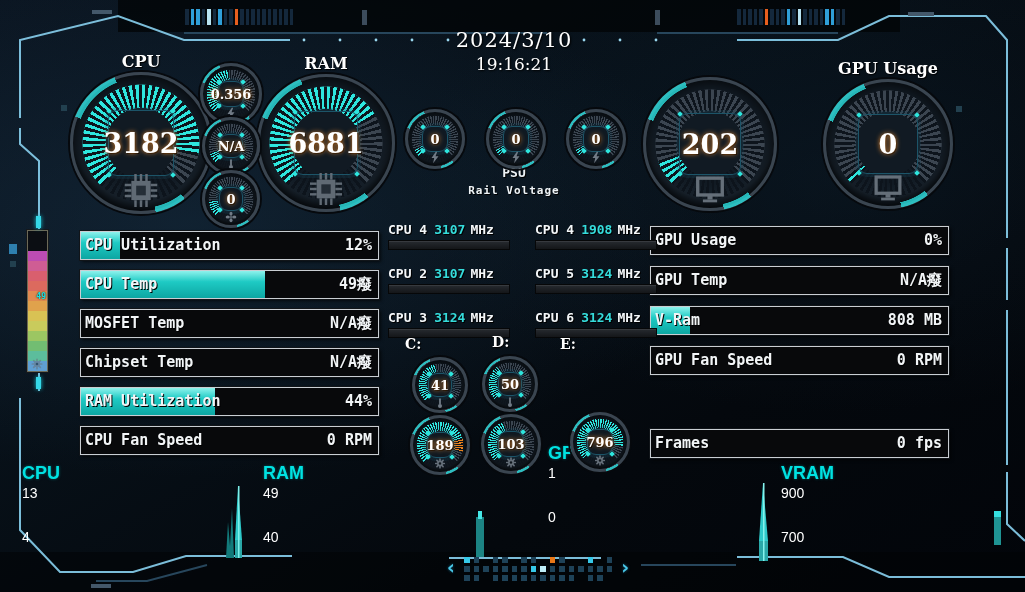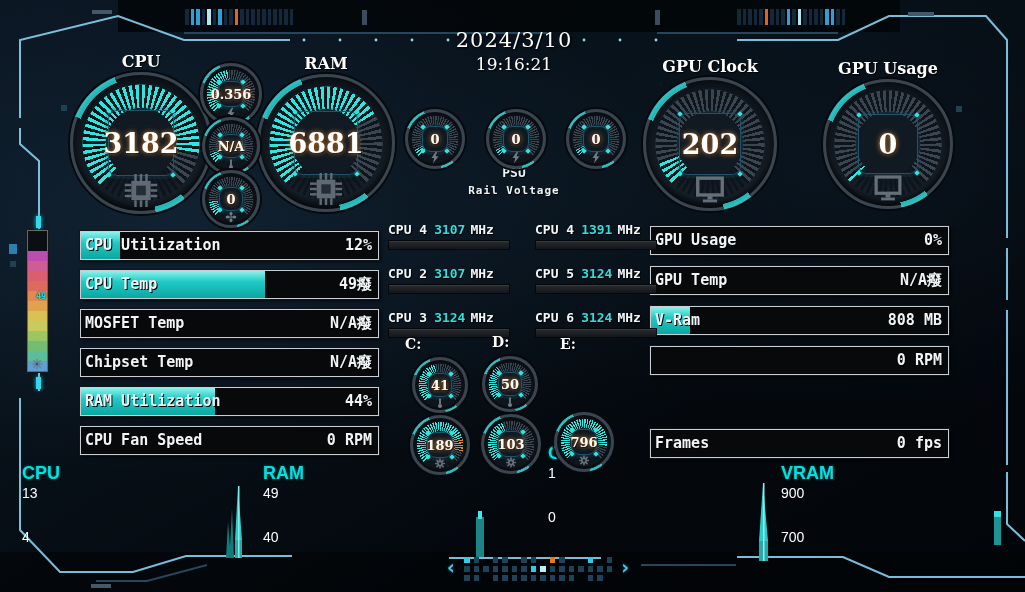--- a/index.html
+++ b/index.html
@@ -250,20 +250,21 @@
         <span class="stat-label">GPU Temp</span>
         <span class="stat-value">N/A癈</span>
       </div>
       <div class="stat-row">
         <div class="stat-fill" style="width: 13%;"></div>
         <span class="stat-label">V-Ram</span>
         <span class="stat-value">808 MB</span>
       </div>
       <div class="stat-row">
         <div class="stat-fill" style="width: 0%;"></div>
+        <span class="stat-label">GPU Fan Speed</span>
         <span class="stat-value">0 RPM</span>
       </div>
     </div>
   <div id="frames-stat" class="stat-col">
       <div class="stat-row">
         <div class="stat-fill" style="width: 0%;"></div>
         <span class="stat-label">Frames</span>
         <span class="stat-value">0 fps</span>
       </div>
     </div>
@@ -275,21 +276,21 @@
       </div>
       <div class="core">
         <div class="core-line"><span class="core-label">CPU 2</span><span class="core-val">3107</span><span class="core-unit">MHz</span></div>
         <div class="core-bar"></div>
       </div>
       <div class="core">
         <div class="core-line"><span class="core-label">CPU 3</span><span class="core-val">3124</span><span class="core-unit">MHz</span></div>
         <div class="core-bar"></div>
       </div>
       <div class="core">
-        <div class="core-line"><span class="core-label">CPU 4</span><span class="core-val">1391</span><span class="core-unit">MHz</span></div>
+        <div class="core-line"><span class="core-label">CPU 4</span><span class="core-val">1908</span><span class="core-unit">MHz</span></div>
         <div class="core-bar"></div>
       </div>
       <div class="core">
         <div class="core-line"><span class="core-label">CPU 5</span><span class="core-val">3124</span><span class="core-unit">MHz</span></div>
         <div class="core-bar"></div>
       </div>
       <div class="core">
         <div class="core-line"><span class="core-label">CPU 6</span><span class="core-val">3124</span><span class="core-unit">MHz</span></div>
         <div class="core-bar"></div>
       </div>
@@ -481,21 +482,20 @@
             <line x1="19" y1="8" x2="24" y2="8"></line>
             <line x1="19" y1="12" x2="24" y2="12"></line>
             <line x1="19" y1="16" x2="24" y2="16"></line>
           </g>
           <rect x="5" y="5" width="14" height="14" fill="#656f79"></rect>
           <rect x="8.5" y="8.5" width="7" height="7" fill="#262f38"></rect>
         </svg>
       </div>
     </div>
     <div class="gauge" style="left: 643px; top: 77px; width: 128px; height: 128px;">
-      <div class="g-label">GPU Clock</div>
       <div class="g-ticks" style="background: conic-gradient(from 225deg, rgb(46, 230, 222) 0deg, rgb(46, 230, 222) 27deg, rgb(59, 69, 80) 27deg, rgb(59, 69, 80) 270deg, transparent 270deg, transparent 360deg);"></div>
       <div class="g-slats"></div>
       <div class="g-plate">
         <span class="pc tl"></span>
         <span class="pc tr"></span>
         <span class="pc bl"></span>
         <span class="pc br"></span>
       </div>
       <div class="g-value" style="font-size: 27px;">202</div>
       <div class="g-icon" style="height: 31px; width: 31px;">
@@ -701,21 +701,21 @@
             <line x1="12" y1="4" x2="12" y2="20"></line>
             <line x1="4" y1="12" x2="20" y2="12"></line>
             <line x1="6.3" y1="6.3" x2="17.7" y2="17.7"></line>
             <line x1="17.7" y1="6.3" x2="6.3" y2="17.7"></line>
           </g>
           <circle cx="12" cy="12" r="5.5" fill="#6a747e"></circle>
           <circle cx="12" cy="12" r="2.2" fill="#10171e"></circle>
         </svg>
       </div>
     </div>
-    <div class="gauge" style="left: 554px; top: 412px; width: 54px; height: 54px;">
+    <div class="gauge" style="left: 570px; top: 412px; width: 54px; height: 54px;">
       <div class="g-ticks" style="background: conic-gradient(from 225deg, rgb(46, 230, 222) 0deg, rgb(46, 230, 222) 237.6deg, rgb(59, 69, 80) 237.6deg, rgb(59, 69, 80) 270deg, transparent 270deg, transparent 360deg);"></div>
       <div class="g-slats"></div>
       <div class="g-plate">
         <span class="pc tl"></span>
         <span class="pc tr"></span>
         <span class="pc bl"></span>
         <span class="pc br"></span>
       </div>
       <div class="g-value" style="font-size: 13px;">796</div>
       <div class="g-icon" style="height: 13px; width: 13px;">

